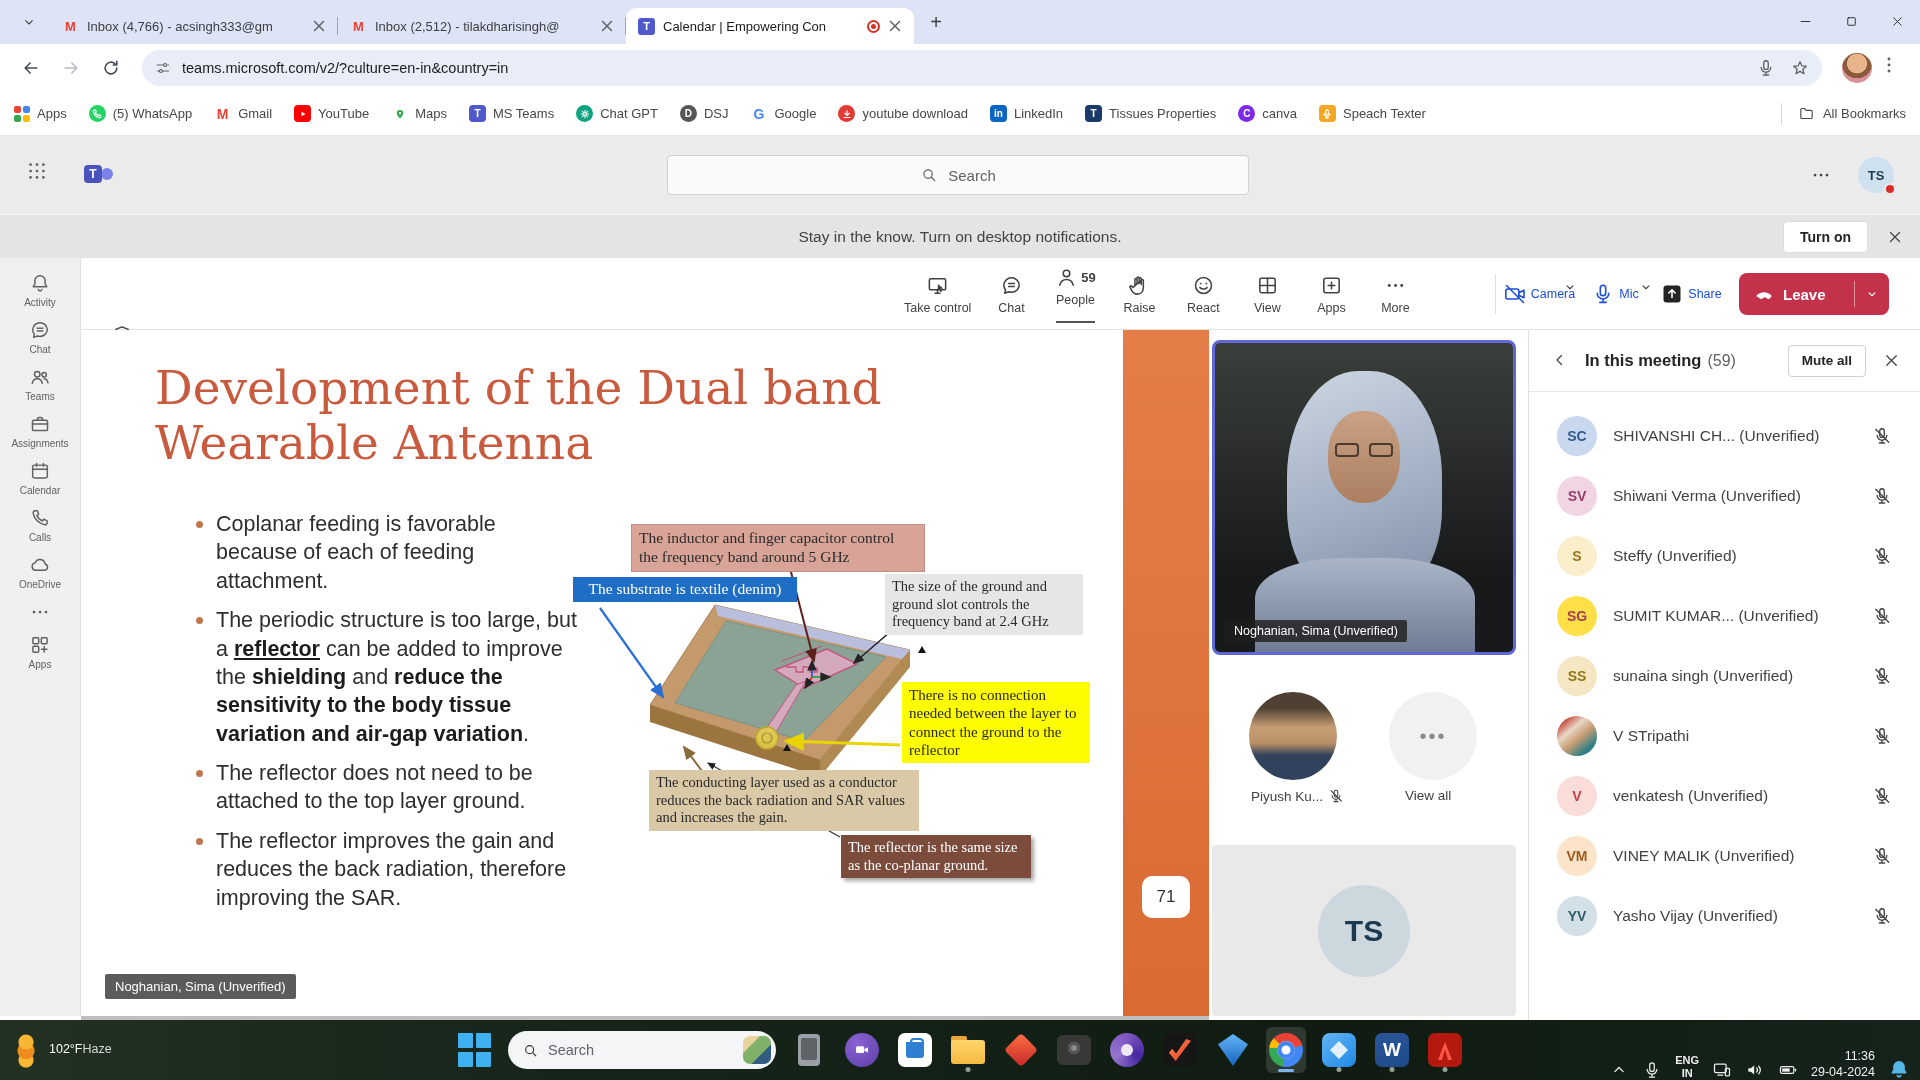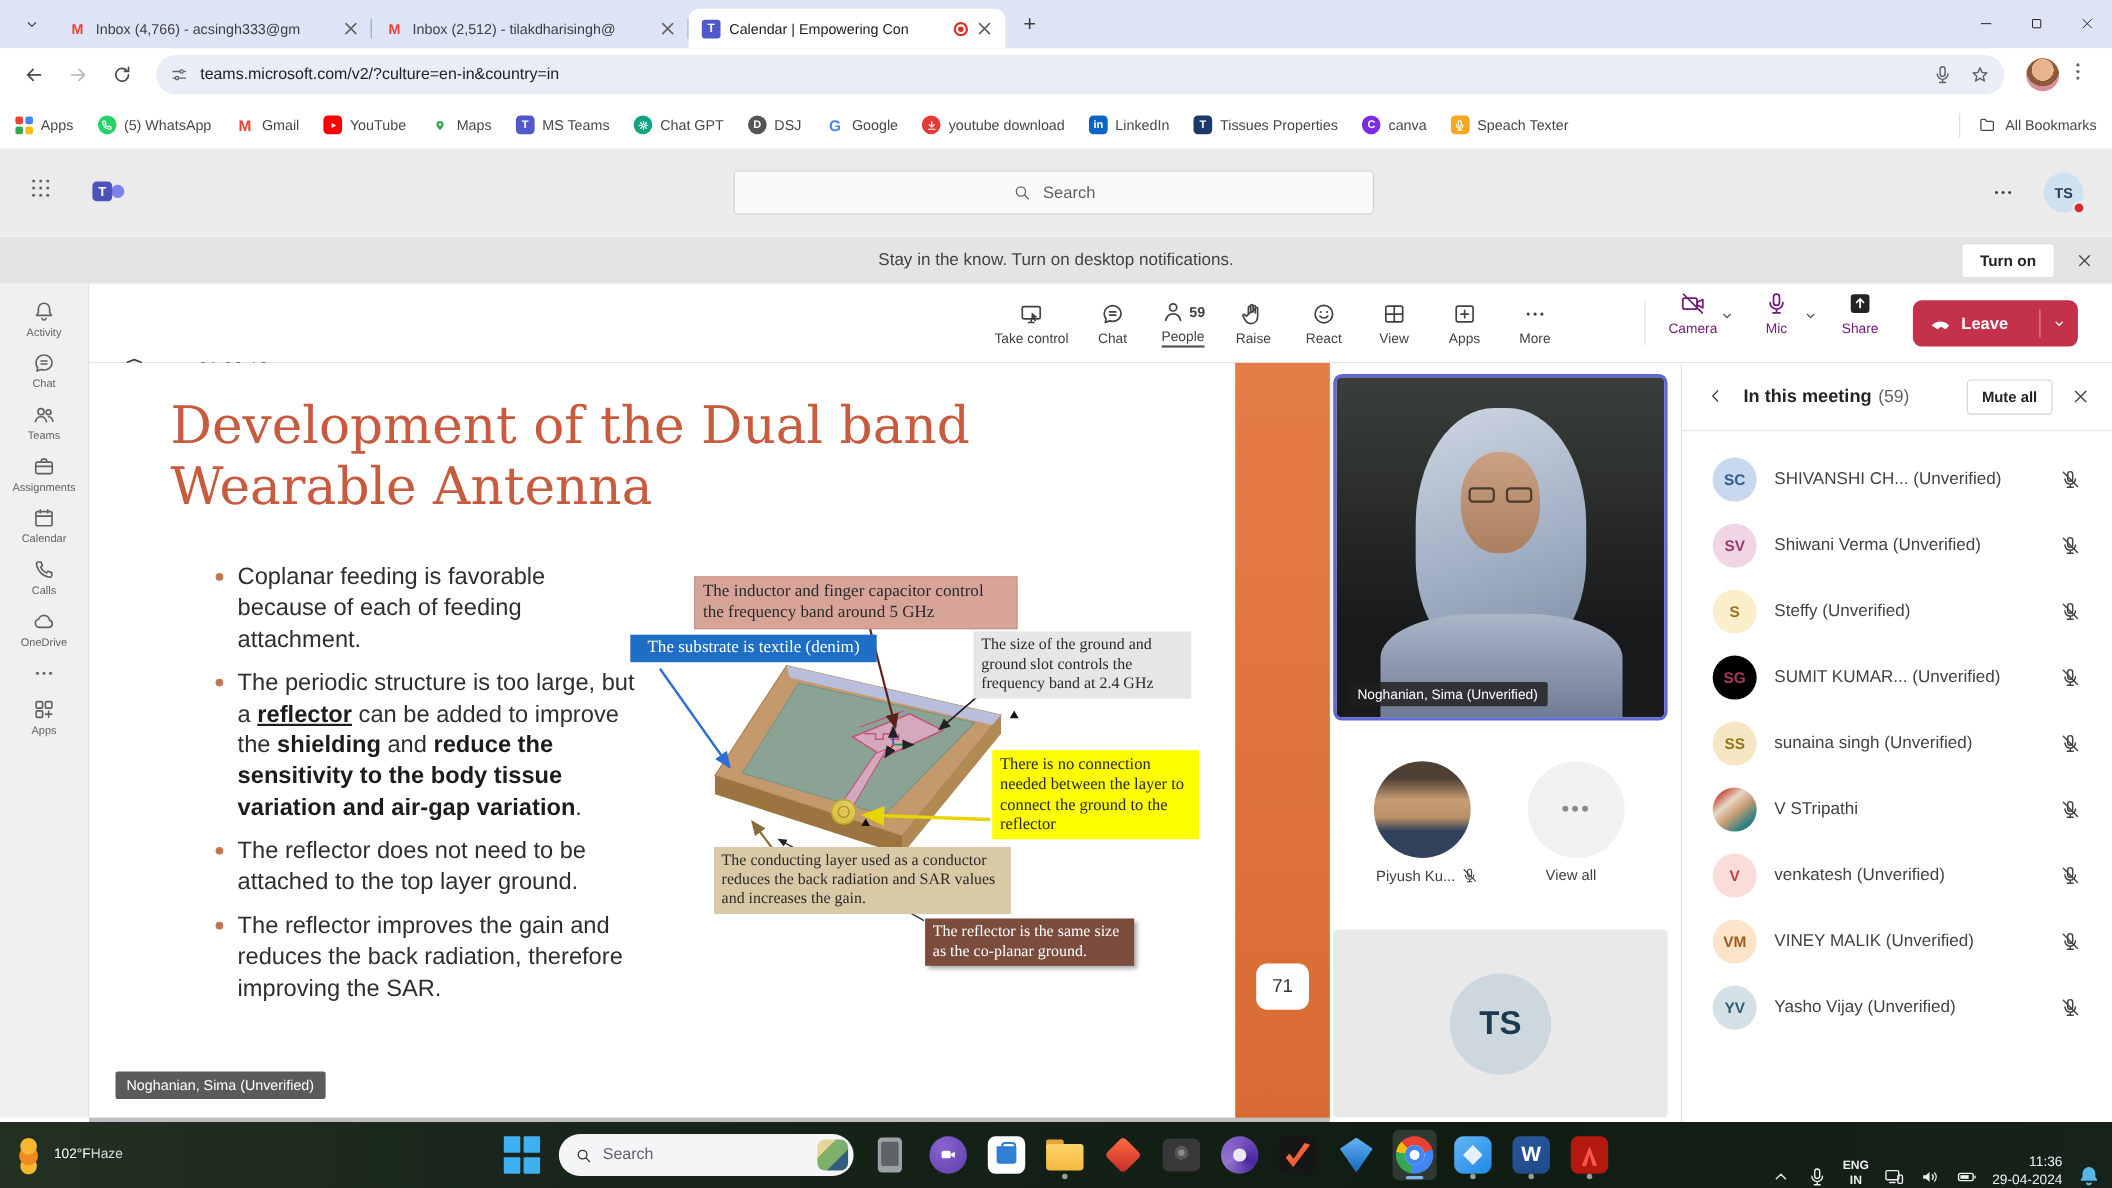--- a/index.html
+++ b/index.html
@@ -83,24 +83,24 @@
   .shield svg{width:22px;height:22px}
   .recdot{width:15px;height:15px;border-radius:50%;border:2.5px solid #b8151f;position:relative}
   .recdot:after{content:"";position:absolute;left:1.5px;top:1.5px;width:7px;height:7px;border-radius:50%;background:#c4161c}
   .timer{font-size:16.5px;color:#424242}
   .mt-controls{position:absolute;left:815px;top:0;height:72px;display:flex;align-items:center}
   .ctrl{min-width:64px;padding:0 8px;height:60px;display:flex;flex-direction:column;align-items:center;justify-content:center;gap:4px;color:#424242;position:relative}
   .ctrl .irow{display:flex;align-items:center;gap:3px}
   .ctrl svg{width:23px;height:23px}
   .ctrl .cnt{font-size:13px;font-weight:bold}
   .ctrl .lbl{font-size:12.5px;white-space:nowrap}
-  .ctrl.active .lbl{border-bottom:2.5px solid #535353;padding-bottom:1px}
+  .ctrl.active .lbl{border-bottom:2.5px solid #535353;padding-bottom:14px}
   .mt-divider{position:absolute;left:1414px;top:16px;height:40px;width:1px;background:#e0e0e0}
   .mt-devices{position:absolute;left:1430px;top:0;height:72px;display:flex;align-items:center}
-  .dev{width:56px;height:60px;display:flex;flex-direction:column;align-items:center;gap:4px;color:#701a75}
+  .dev{width:56px;height:60px;display:flex;align-items:center;justify-content:center;gap:4px;color:#1d4ed8}
   .dev svg{width:24px;height:24px}
   .dev .lbl{font-size:12.5px}
   .chev{width:22px;height:40px;color:#424242;display:flex;align-items:center;margin:0 2px 14px -4px}
   .chev svg{width:14px;height:14px;stroke-width:2}
   .leave{position:absolute;left:1658px;top:15px;height:42px;width:150px;background:#c4314b;border-radius:8px;display:flex;align-items:center;color:#fff}
   .leave svg{width:22px;height:22px;margin-left:14px}
   .leave .lbl{font-size:15px;font-weight:600;margin-left:8px;flex:1}
   .leave .sep{width:1px;height:26px;background:rgba(255,255,255,.45)}
   .leave .chevbox{width:34px;height:42px;display:flex;align-items:center;justify-content:center}
   .leave .chevbox svg{width:14px;height:14px;margin:0;stroke-width:2}
@@ -890,21 +890,21 @@
     <span class="pname">Steffy (Unverified)</span>
     <span class="pmic">
           <svg class="ic" viewBox="0 0 24 24">
             <rect x="9.3" y="3.3" width="5.4" height="10.4" rx="2.7"></rect>
             <path d="M6.2 11.2a5.8 5.8 0 0011.6 0M12 17v3.4M8.8 20.4h6.4"></path>
             <path d="M4.5 4l15.5 15.5"></path>
           </svg>
         </span>
       </div>
       <div class="prow">
-        <span class="pavatar" style="background:#000000;color:#a63a5a">SG</span>
+        <span class="pavatar" style="background:#fde047;color:#a63a5a">SG</span>
     <span class="pname">SUMIT KUMAR... (Unverified)</span>
     <span class="pmic">
           <svg class="ic" viewBox="0 0 24 24">
             <rect x="9.3" y="3.3" width="5.4" height="10.4" rx="2.7"></rect>
             <path d="M6.2 11.2a5.8 5.8 0 0011.6 0M12 17v3.4M8.8 20.4h6.4"></path>
             <path d="M4.5 4l15.5 15.5"></path>
           </svg>
         </span>
       </div>
       <div class="prow">

